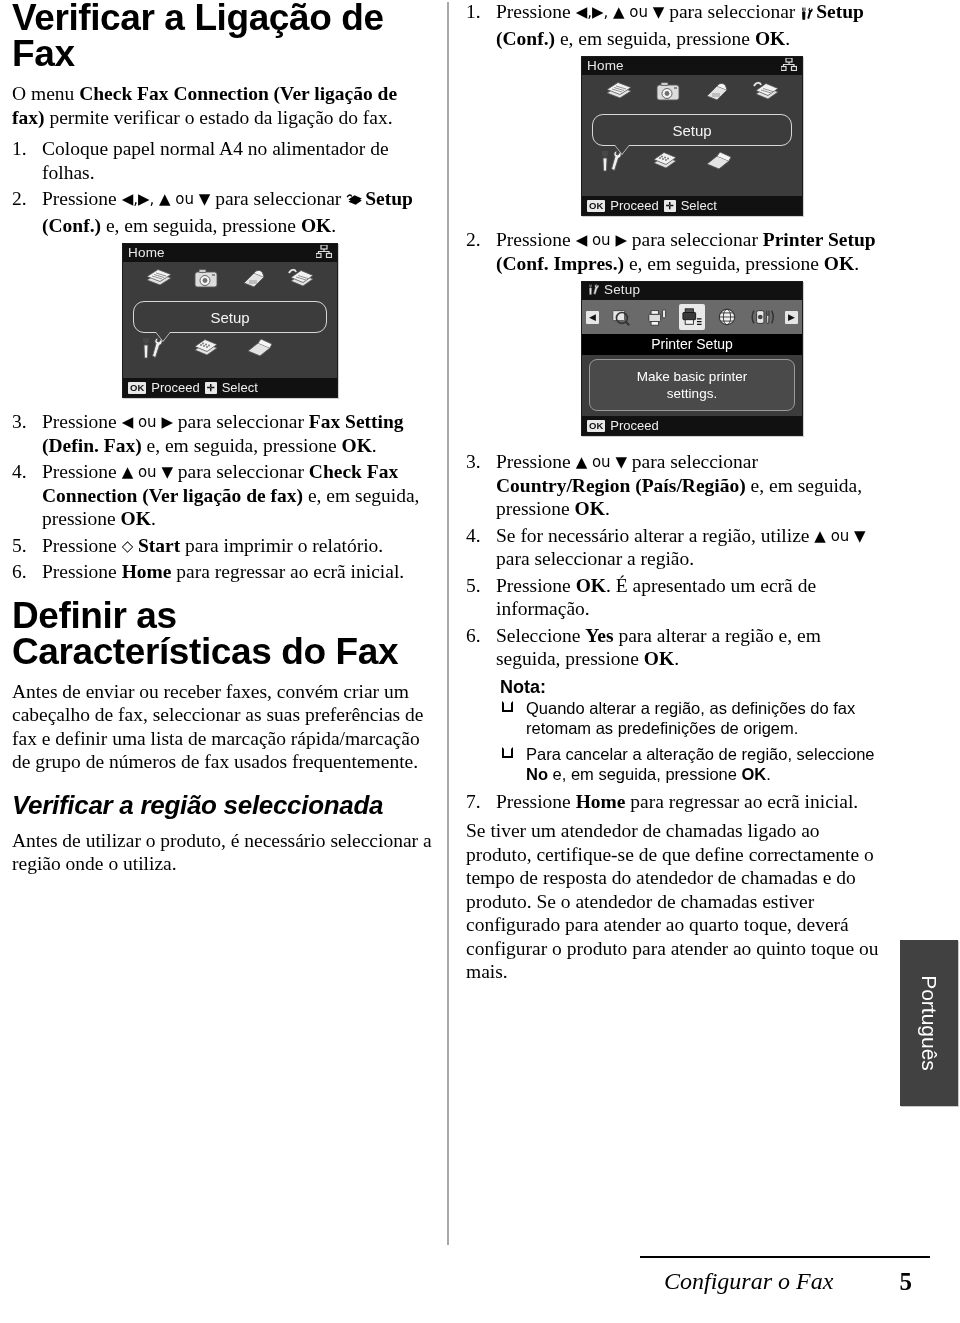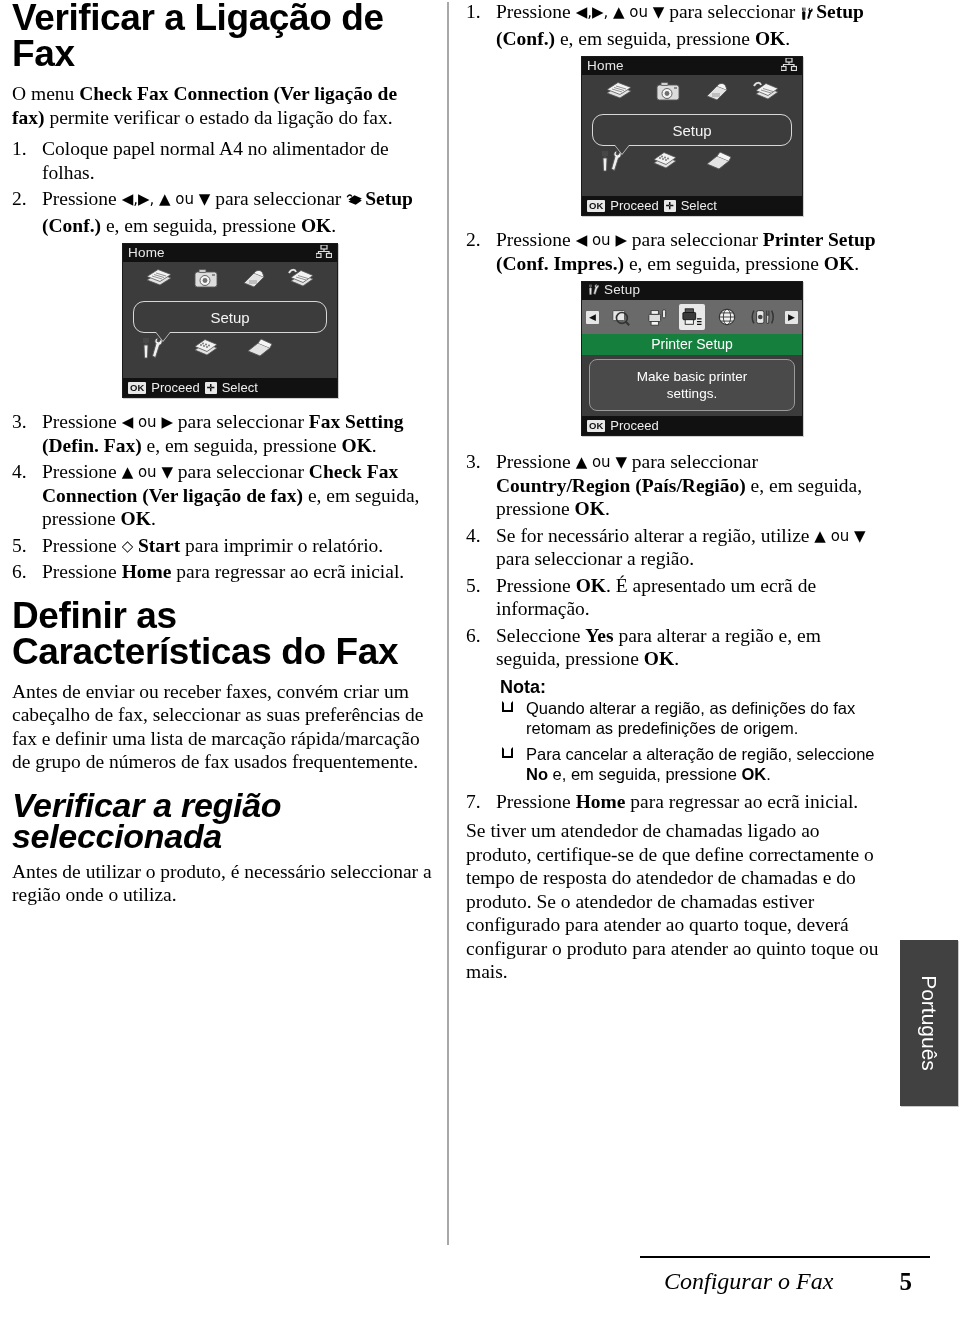--- a/index.html
+++ b/index.html
@@ -29,21 +29,21 @@
     font-weight:bold;
     font-size:37px;
     line-height:36px;
     margin:0 0 10px 0;
     letter-spacing:-0.4px;
   }
   h2.ital{
     font-family:"Liberation Sans", sans-serif;
     font-weight:bold;
     font-style:italic;
-    font-size:34px;
+    font-size:26px;
     line-height:31px;
     margin:16px 0 8px 0;
     letter-spacing:-0.3px;
   }
   p.body{
     font-size:19.5px;
     line-height:23.5px;
     margin:0 0 8px 0;
     text-align:left;
   }
@@ -166,21 +166,21 @@
     padding:3px 4px;height:34px;box-sizing:border-box;
   }
   .lcd-setup-iconbar .arrowbtn{
     background:#e6e6e6;color:#111;font-size:9px;
     width:13px;height:13px;display:flex;align-items:center;justify-content:center;
     border-radius:1px;flex:0 0 auto;
   }
   .si{width:26px;height:26px;display:flex;align-items:center;justify-content:center;}
   .si.sel{background:#e9e9e9;border-radius:2px;}
   .lcd-setup-name{
-    background:#15803d;text-align:center;font-size:14px;
+    background:#000000;text-align:center;font-size:14px;
     padding:2px 0 3px 0;color:#fff;
   }
   .lcd-setup-desc{
     margin:4px 7px 0 7px;
     border:1.5px solid #9a9a9a;border-radius:8px;
     background:#4a4a4a;
     height:50px;
     display:flex;flex-direction:column;align-items:center;justify-content:center;
     font-size:13.5px;line-height:17px;color:#ffffff;
   }

